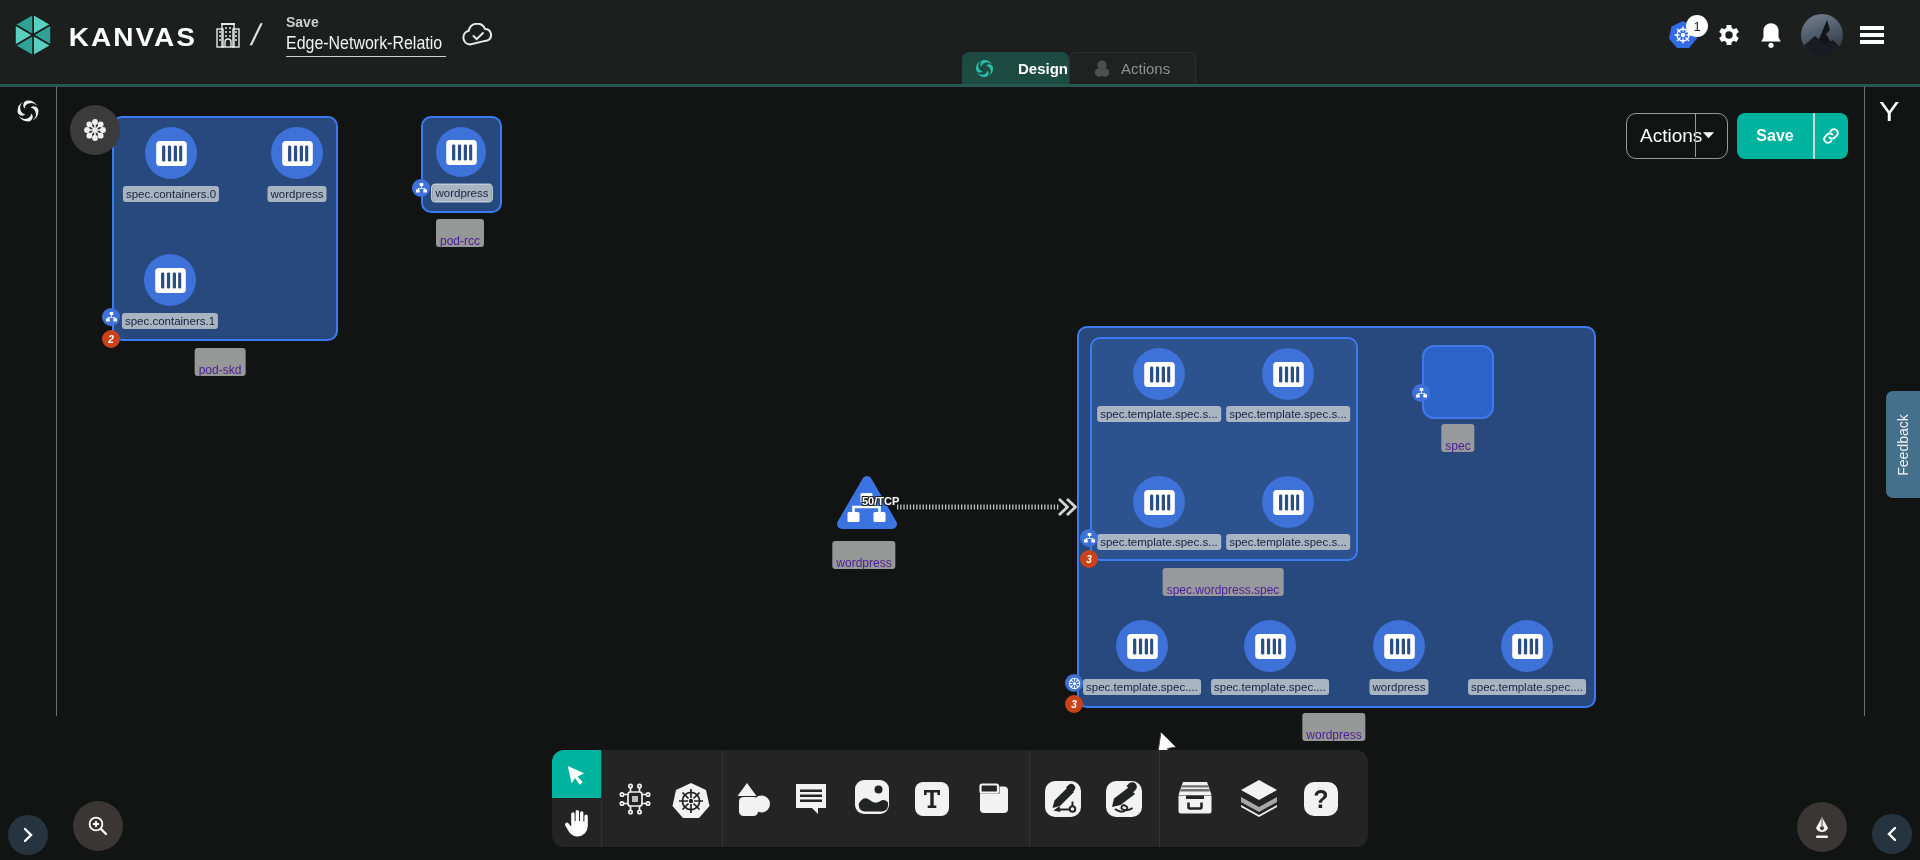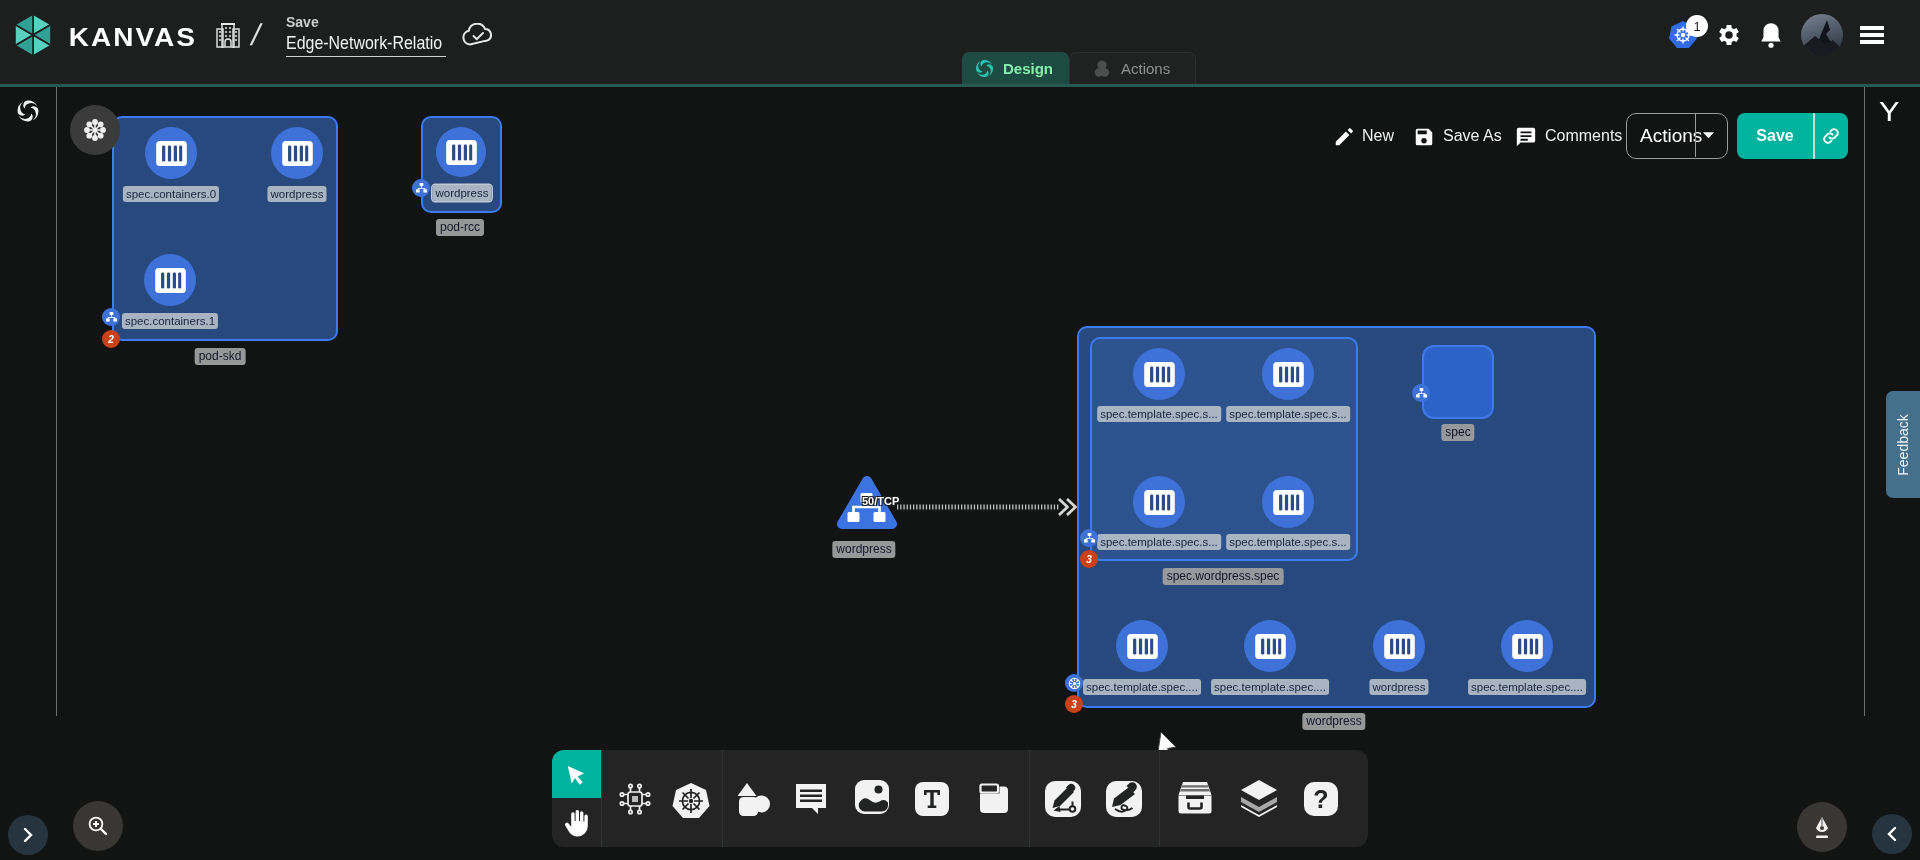--- a/index.html
+++ b/index.html
@@ -13,21 +13,21 @@
   
   .vline { position:absolute; top:87px; bottom:0; width:1px; background:#6f6f6f; }
   
   .grp { position:absolute; background:#27497d; border:2px solid #3d7bf2; border-radius:10px; }
   .node { position:absolute; width:52px; height:52px; border-radius:50%; background:#3e72d8;
           display:flex; align-items:center; justify-content:center; }
   .nlabel { position:absolute; transform:translateX(-50%); background:rgba(180,188,200,.93);
             color:#15243e; font-size:11.5px; line-height:16px; height:16px; padding:0 3px;
             border-radius:3px; white-space:nowrap; }
   .glabel { position:absolute; transform:translateX(-50%); background:rgba(158,158,158,.95);
-            color:#0f172a; font-size:12px; line-height:17px; height:17px; padding:0 4px;
+            color:#4c1d95; font-size:12px; line-height:17px; height:17px; padding:14px 4px;
             border-radius:3px; white-space:nowrap; }
   .badge { position:absolute; width:18px; height:18px; border-radius:50%;
            display:flex; align-items:center; justify-content:center; }
   .badge.blue { background:#3e72d8; }
   .badge.red  { background:#cb4218; color:#fff; font-size:10px; font-weight:bold; font-style:italic; }
   
   #toolbar { position:absolute; left:552px; top:750px; width:816px; height:97px;
              background:#232423; border-radius:12px; }
   .tb-div { position:absolute; top:0; bottom:0; width:1px; background:#3a4347; opacity:.55; }
   .ticon { position:absolute; width:44px; height:44px; display:flex; align-items:center; justify-content:center; }
@@ -73,21 +73,21 @@
     <div class="abs" style="left:962px;top:52px;width:107px;height:32px;background:#1d4b42;border-radius:7px 7px 0 0;display:flex;align-items:center">
       <svg style="margin-left:13px" width="19" height="19" viewBox="0 0 20 20">
         <g fill="#27c2ae">
           <path d="M10 1 a9 9 0 0 1 8 5 a7 7 0 0 0 -8 -2 a5 5 0 0 0 -3 4 a4 4 0 0 1 3 -7z"></path>
           <path d="M19 10 a9 9 0 0 1 -5 8 a7 7 0 0 0 2 -8 a5 5 0 0 0 -4 -3 a4 4 0 0 1 7 3z"></path>
           <path d="M10 19 a9 9 0 0 1 -8 -5 a7 7 0 0 0 8 2 a5 5 0 0 0 3 -4 a4 4 0 0 1 -3 7z"></path>
           <path d="M1 10 a9 9 0 0 1 5 -8 a7 7 0 0 0 -2 8 a5 5 0 0 0 4 3 a4 4 0 0 1 -7 -3z"></path>
         </g>
         <circle cx="10" cy="10" r="2.4" fill="#1d4b42"></circle>
       </svg>
-      <span style="color:#86efac;font-size:15px;font-weight:bold;margin-left:9px">Design</span>
+      <span style="color:#ffffff;font-size:15px;font-weight:bold;margin-left:24px">Design</span>
     </div>
     <div class="abs" style="left:1069px;top:52px;width:127px;height:32px;background:#202121;border:1px solid #2e2f2f;border-bottom:none;border-radius:7px 7px 0 0;display:flex;align-items:center">
       <svg style="margin-left:21px" width="22" height="22" viewBox="0 0 22 22" fill="#4d4f4f">
         <circle cx="11" cy="7" r="4.6"></circle>
         <circle cx="8" cy="14.5" r="4.2"></circle>
         <circle cx="14" cy="14.5" r="4.2"></circle>
       </svg>
       <span style="color:#8f9191;font-size:15px;margin-left:8px">Actions</span>
     </div>
 
@@ -367,34 +367,20 @@
         <path d="M7 1.4 v3 M7 9.6 v3 M1.4 7 h3 M9.6 7 h3 M3 3 l2.2 2.2 M11 11 L8.8 8.8 M11 3 L8.8 5.2 M3 11 l2.2 -2.2"></path>
       </svg>
     </div>
   <div class="badge red" style="left:1065px;top:695px">3</div>
   <div class="glabel" style="left:1334px;top:713px">wordpress</div>
 
   <svg class="abs" style="left:1155px;top:731px" width="26" height="30" viewBox="0 0 26 30">
     <path d="M6 1 L21 16 L12.5 17.5 L17 27 L12.5 29 L8.5 19 L2.5 24 Z" fill="#fff" stroke="#444" stroke-width="1"></path>
   </svg>
 
-  <div class="abs" style="left:1330px;top:123px;width:520px;height:28px;color:#f0f0f0;font-size:16px">
-    <svg class="abs" style="left:3px;top:3px" width="22" height="22" viewBox="0 0 24 24" fill="#fff">
-        <path d="M3 17.2 V21 h3.8 L17.9 9.9 l-3.8 -3.8 z M21.4 6.3 a1 1 0 0 0 0 -1.4 L19.1 2.6 a1 1 0 0 0 -1.4 0 l-1.8 1.8 l3.8 3.8 z"></path>
-      </svg>
-    <span class="abs" style="left:32px;top:4px">New</span>
-    <svg class="abs" style="left:83px;top:3px" width="22" height="22" viewBox="0 0 24 24" fill="#fff">
-        <path d="M17 3 H5 a2 2 0 0 0 -2 2 v14 a2 2 0 0 0 2 2 h14 a2 2 0 0 0 2 -2 V7 z M12 19 a3 3 0 1 1 0 -6 a3 3 0 0 1 0 6 z M15 9 H5 V5 h10 z"></path>
-      </svg>
-    <span class="abs" style="left:113px;top:4px">Save As</span>
-    <svg class="abs" style="left:185px;top:3px" width="22" height="22" viewBox="0 0 24 24" fill="#fff">
-        <path d="M20 2 H4 a2 2 0 0 0 -2 2 v18 l4 -4 h14 a2 2 0 0 0 2 -2 V4 a2 2 0 0 0 -2 -2z M18 12 H6 v-2 h12 z M18 8 H6 V6 h12 z M14 16 H6 v-2 h8 z"></path>
-      </svg>
-    <span class="abs" style="left:215px;top:4px">Comments</span>
-  </div>
   <div class="abs" style="left:1626px;top:113px;width:102px;height:46px;border:1.5px solid #9a9a9a;border-radius:10px">
     <span class="abs" style="left:13px;top:11px;color:#fff;font-size:19px">Actions</span>
     <div class="abs" style="left:68px;top:0;width:1px;height:43px;background:#9a9a9a"></div>
     <svg class="abs" style="left:75px;top:17px" width="13" height="9" viewBox="0 0 14 9">
         <path d="M1 1 l6 6.5 l6 -6.5z" fill="#fff"></path>
       </svg>
   </div>
   <div class="abs" style="left:1737px;top:113px;width:76px;height:46px;background:#00b39f;border-radius:8px 0 0 8px;display:flex;align-items:center;justify-content:center;color:#fafafa;font-size:16px;font-weight:bold">Save</div>
   <div class="abs" style="left:1813px;top:113px;width:1.5px;height:46px;background:#cfd6d4;z-index:2"></div>
   <div class="abs" style="left:1814px;top:113px;width:34px;height:46px;background:#00b39f;border-radius:0 8px 8px 0;display:flex;align-items:center;justify-content:center">

